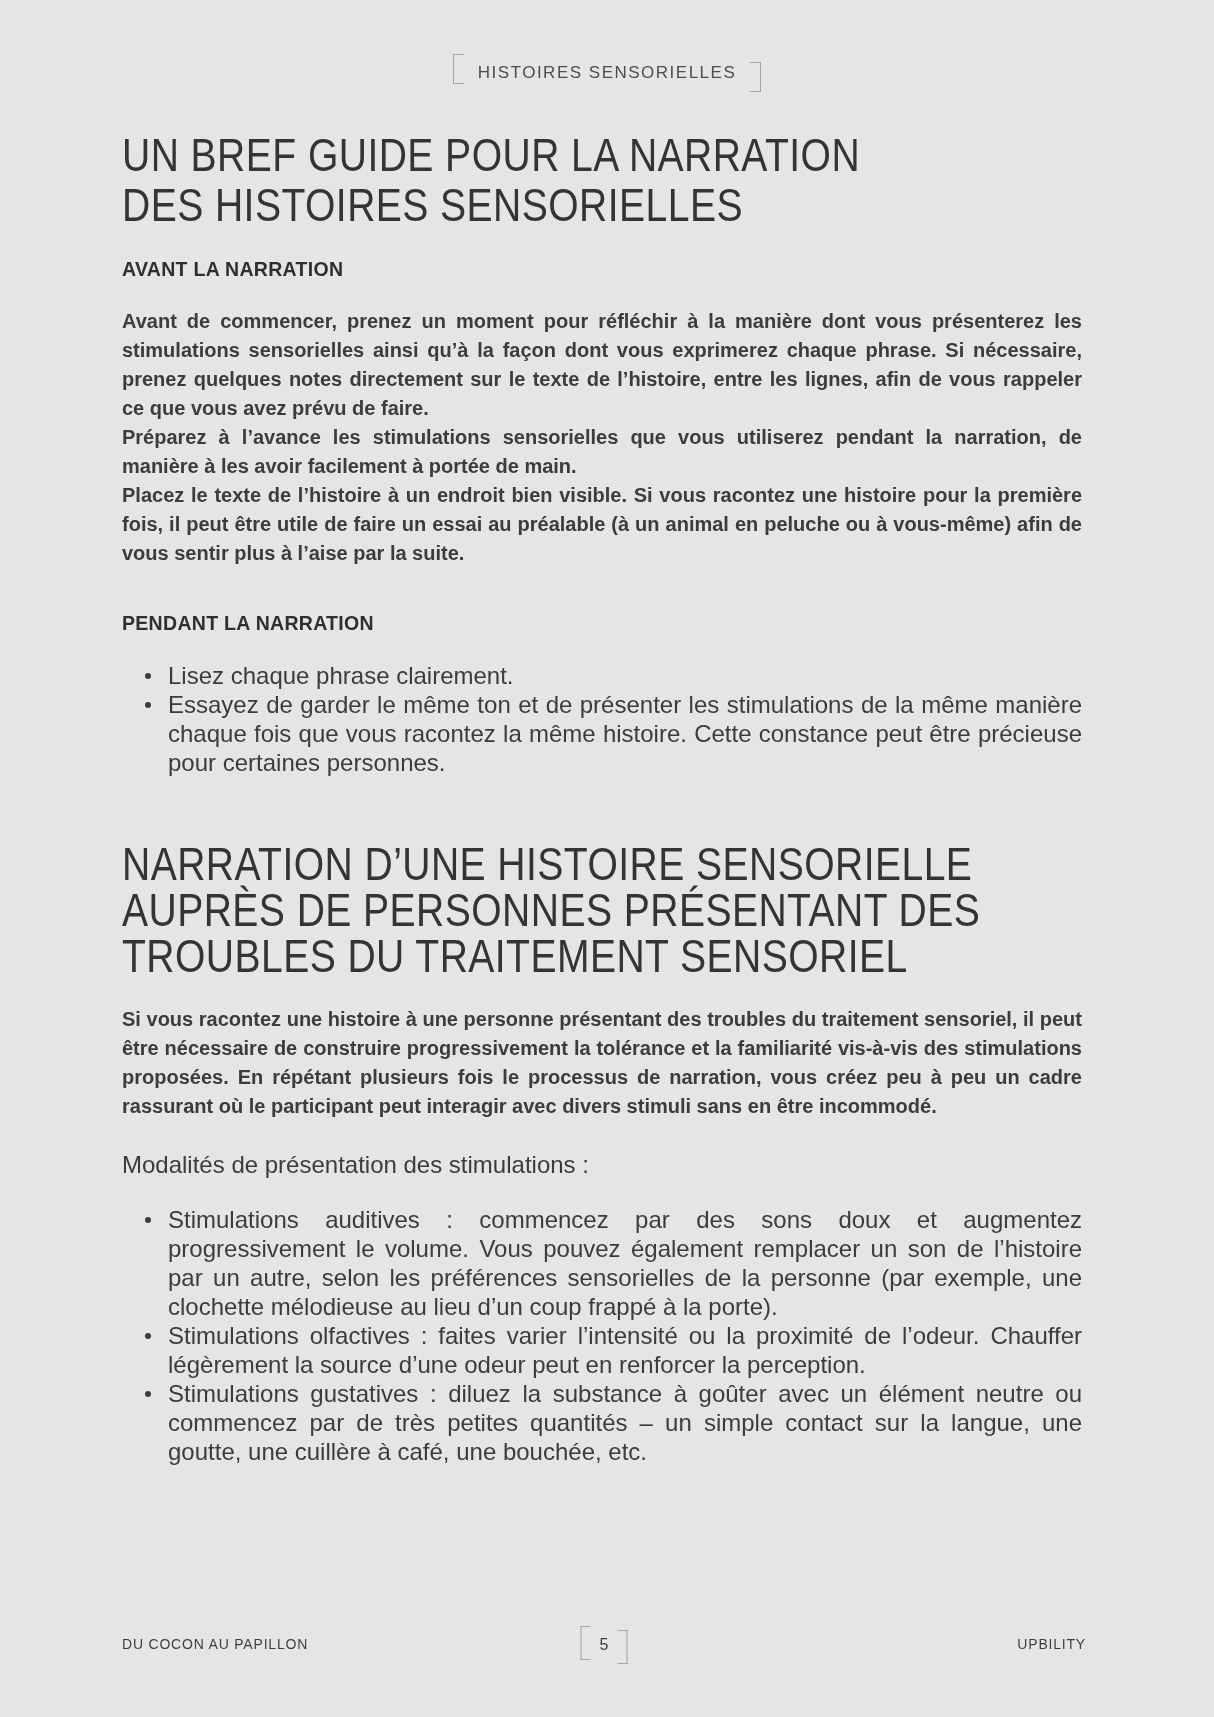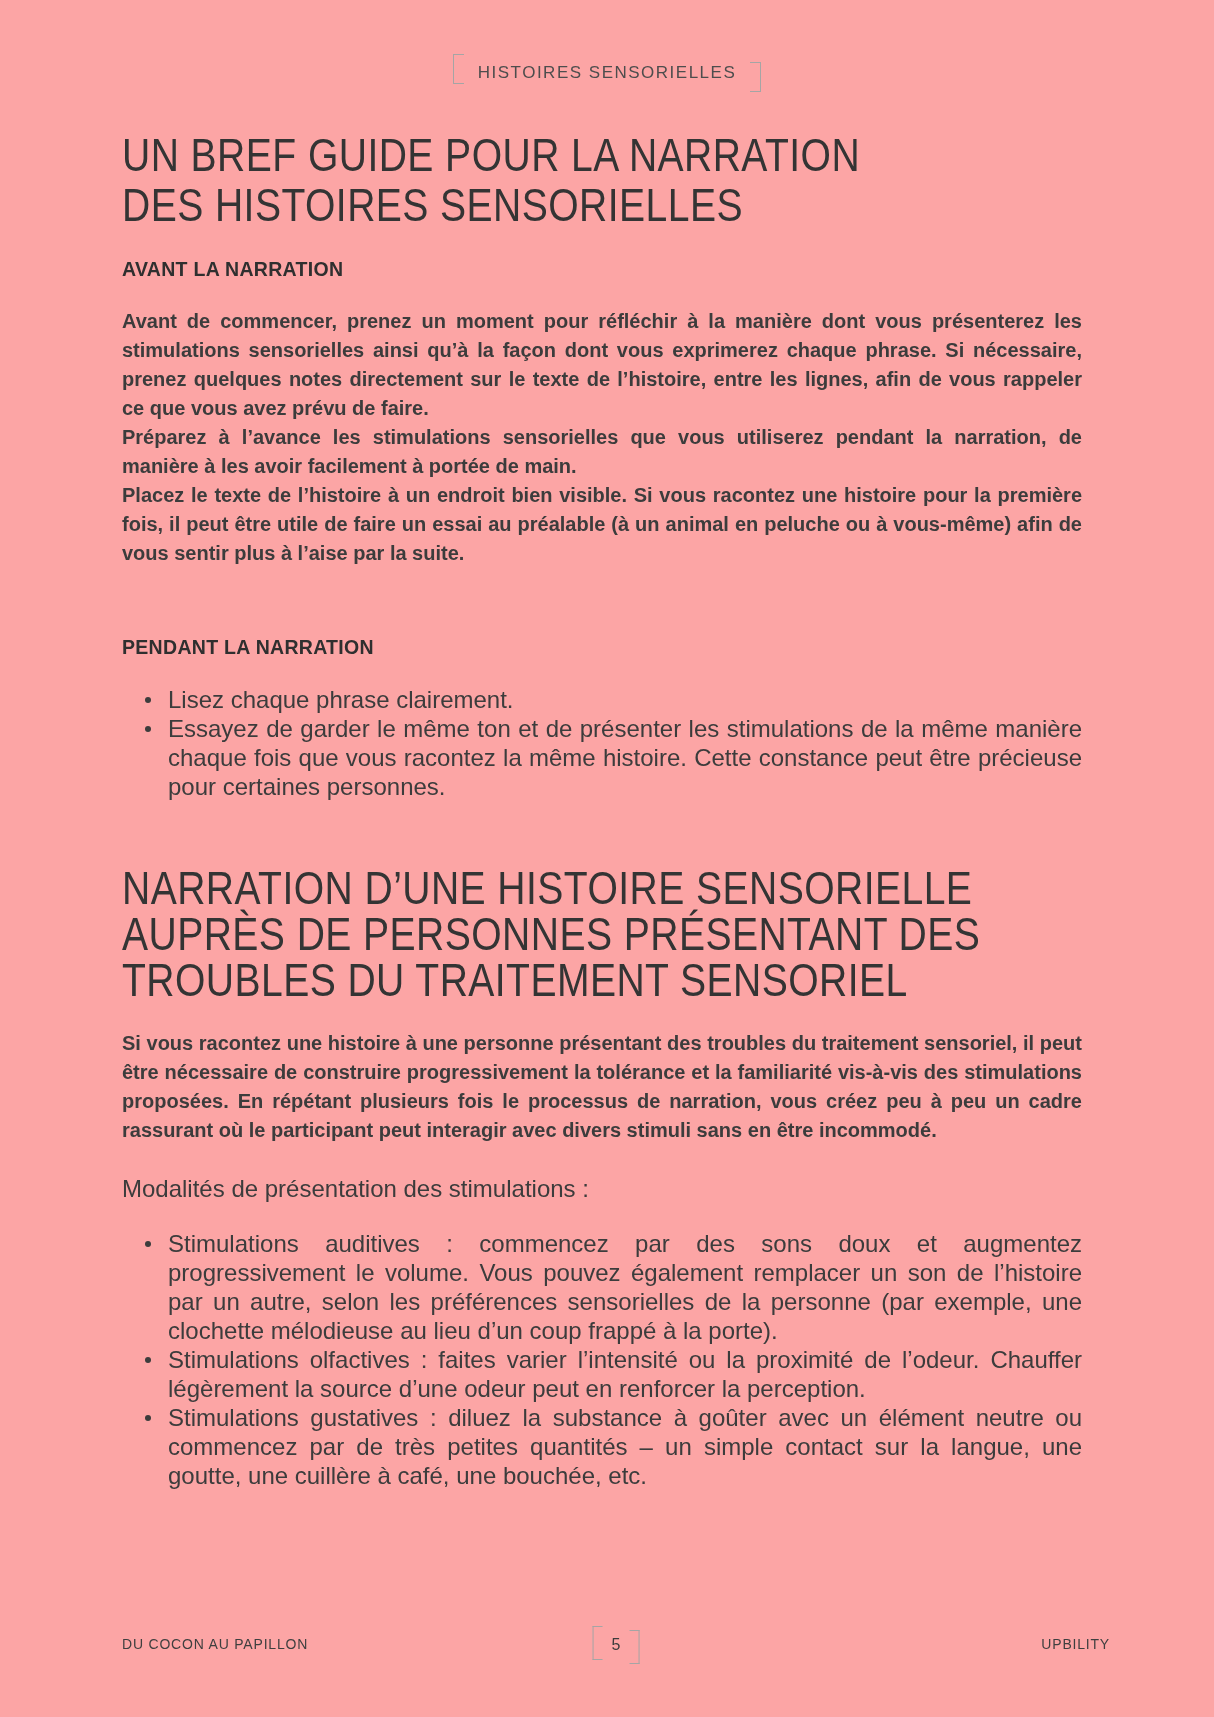--- a/index.html
+++ b/index.html
@@ -4,21 +4,21 @@
 <style>
   html, body {
     margin: 0;
     padding: 0;
     background: #ffffff;
   }
   .page {
     position: relative;
     width: 1214px;
     height: 1717px;
-    background: #fca5a5;
+    background: #e5e5e5;
     font-family: "Liberation Sans", sans-serif;
     color: #3c3c3c;
     overflow: hidden;
   }
 
   
   .doc-header {
     position: absolute;
     top: 58px;
     left: 0;
@@ -80,21 +80,21 @@
     line-height: 46px;
   }
 
   .sec-heading {
     margin: 0 0 26px 0;
     font-size: 19.5px;
     font-weight: 700;
     letter-spacing: 0.3px;
     color: #2f2f2f;
   }
-  .sec-heading.pendant { margin-top: 68px; }
+  .sec-heading.pendant { margin-top: 44px; }
 
   .body-text p {
     margin: 0;
     font-size: 20px;
     line-height: 29px;
     text-align: justify;
     color: #3c3c3c;
     font-weight: bold;
   }
 
@@ -126,21 +126,21 @@
     width: 6px;
     height: 6px;
     border-radius: 50%;
     background: #3c3c3c;
   }
 
   
   .doc-footer {
     position: absolute;
     left: 122px;
-    right: 104px;
+    right: 128px;
     top: 1628px;
     height: 44px;
   }
   .doc-footer .foot-left,
   .doc-footer .foot-right {
     position: absolute;
     top: 8px;
     font-size: 14px;
     letter-spacing: 0.8px;
     color: #3f3f3f;

